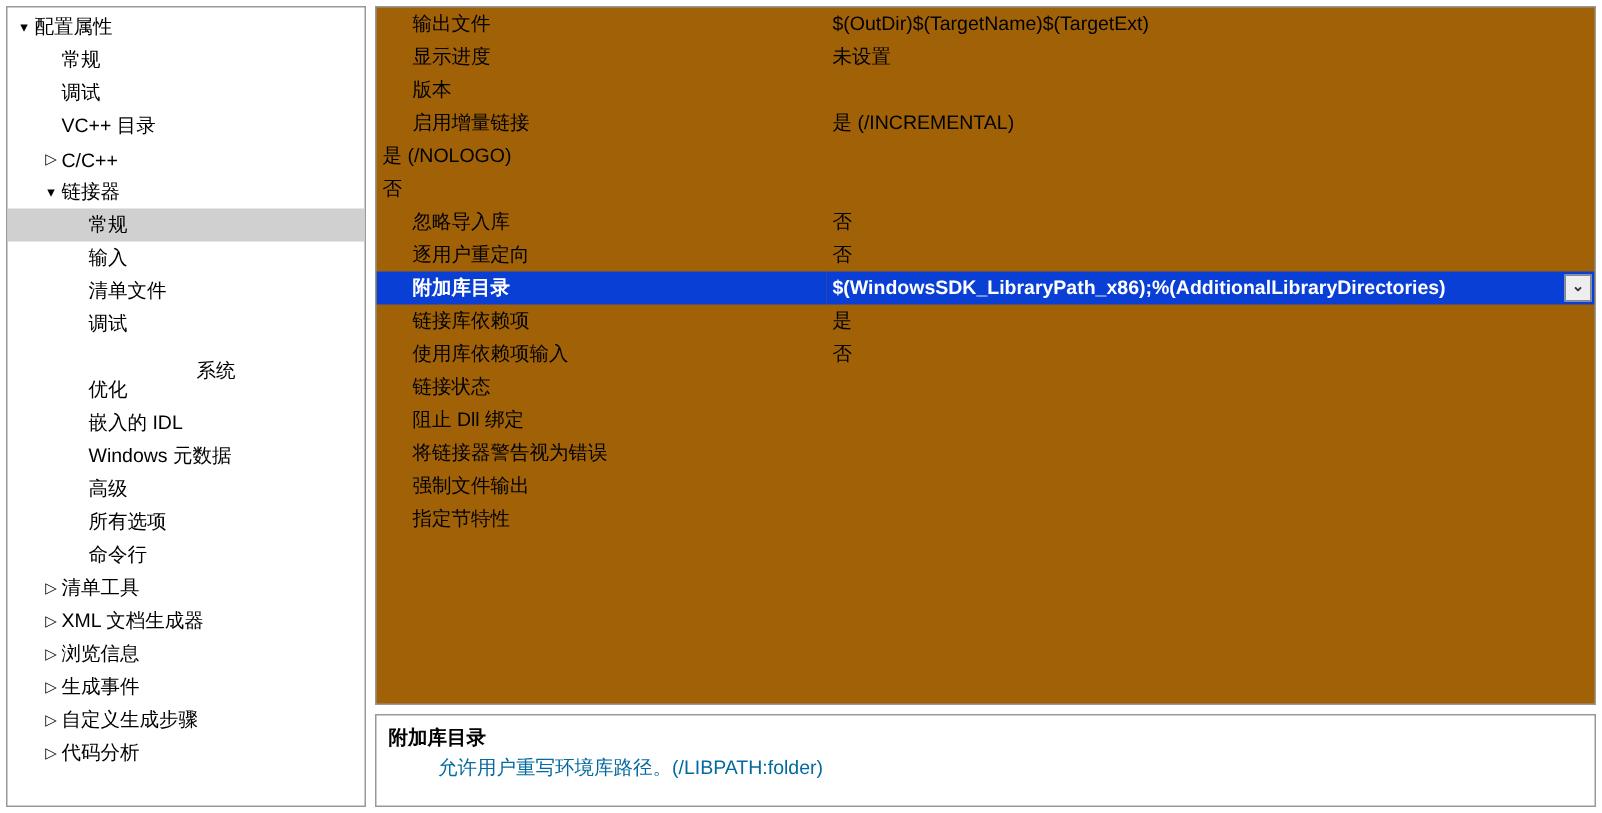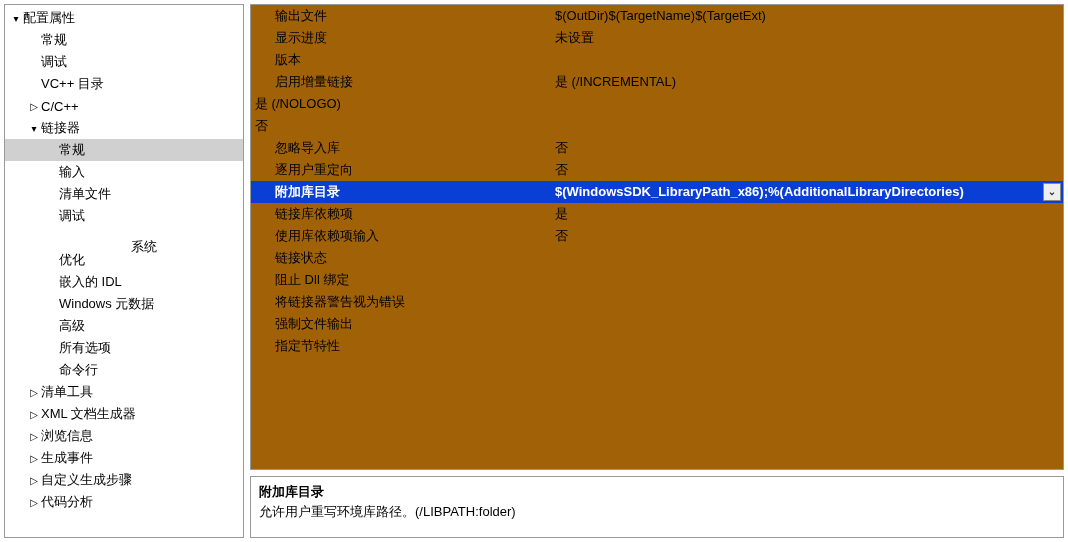--- a/index.html
+++ b/index.html
@@ -101,21 +101,22 @@
     border: 1px solid #999;
     background: #fff;
     padding: 6px 8px 10px 8px;
     min-height: 62px;
   }
   .desc-title {
     font-weight: bold;
     margin-bottom: 2px;
   }
   .desc-text {
-    color: #000000;
+    color: #0369a1;
+    margin-left: 33px;
   }
 </style>
 </head>
 <body>
 
 <div class="root">
 
   <div class="tree-panel" id="tree-panel">
       <div class="tree-item" style="padding-left: 4px;">
         <span class="tree-arrow">▾</span>

